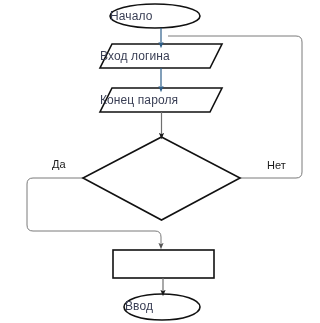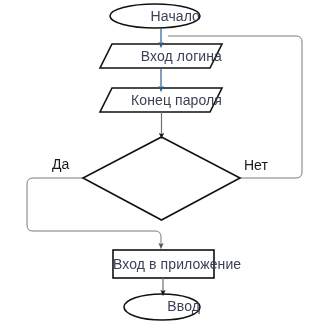--- a/index.html
+++ b/index.html
@@ -19,43 +19,43 @@
   }
   #flow-svg {
     position: absolute;
     top: 0;
     left: 0;
     width: 312px;
     height: 323px;
   }
   .node-label {
     position: absolute;
-    text-align: right;
+    text-align: left;
     color: #3a3f55;
-    font-size: 14px;
+    font-size: 12px;
     line-height: 10px;
     letter-spacing: 0.1px;
     white-space: nowrap;
     pointer-events: none;
   }
   .branch-label {
     position: absolute;
     color: #1a1a1a;
-    font-size: 14px;
+    font-size: 11px;
     line-height: 10px;
     white-space: nowrap;
   }
   .lbl-start   { left: 110px; top: 11px;  width: 90px; }
   .lbl-login   { left: 100px; top: 51px;  width: 122px; }
   .lbl-pass    { left: 100px; top: 95px;  width: 122px; }
   .lbl-check   { left: 88px;  top: 167px; width: 148px; white-space: normal; }
   .lbl-enter   { left: 113px; top: 259px; width: 101px; }
   .lbl-end     { left: 125px; top: 301px; width: 75px; }
   .lbl-yes     { left: 52px;  top: 159px; }
-  .lbl-no      { left: 244px; top: 160px; }
+  .lbl-no      { left: 267px; top: 160px; }
 </style>
 </head>
 <body>
 
 <div id="flowchart-canvas">
 
   <svg id="flow-svg" viewBox="0 0 312 323">
     <defs>
       <marker id="arrow-blue" markerWidth="7" markerHeight="7" refX="3.2" refY="3" orient="auto" markerUnits="userSpaceOnUse">
         <path d="M0,0.4 L6.4,3 L0,5.6 L1.5,3 Z" fill="#2e5f8a"></path>
@@ -93,21 +93,20 @@
     <line x1="163" y1="278" x2="163" y2="293" stroke="#6f6f6f" stroke-width="1.2" marker-end="url(#arrow-dark)"></line>
   </svg>
 
   <div class="node-label lbl-start">Начало</div>
 
   <div class="node-label lbl-login">Вход логина</div>
 
   <div class="node-label lbl-pass">Конец пароля</div>
 
 
-  <div class="node-label lbl-enter">Вход в приложение</div>
 
   <div class="node-label lbl-end">Ввод</div>
 
   <div class="branch-label lbl-yes">Да</div>
 
   <div class="branch-label lbl-no">Нет</div>
 
 </div>
 
 </body></html>

